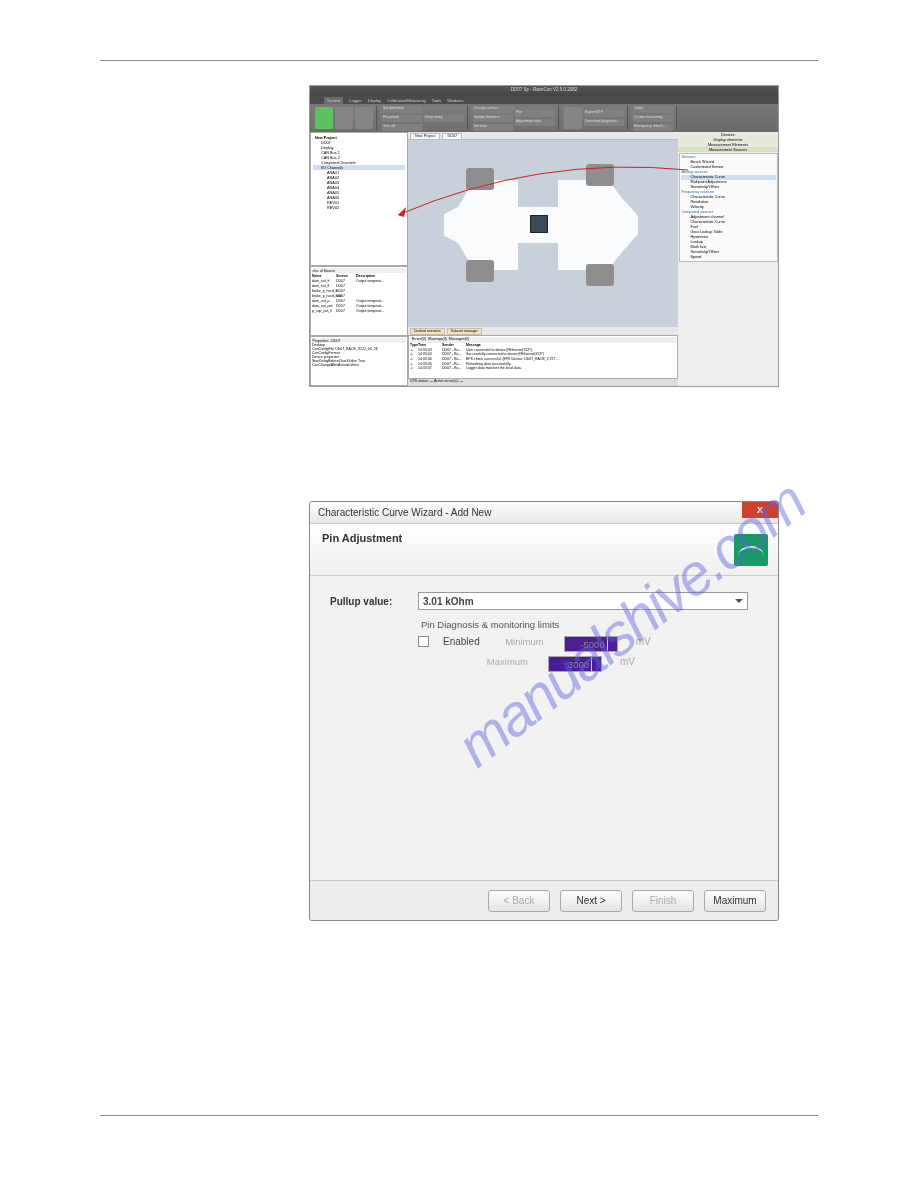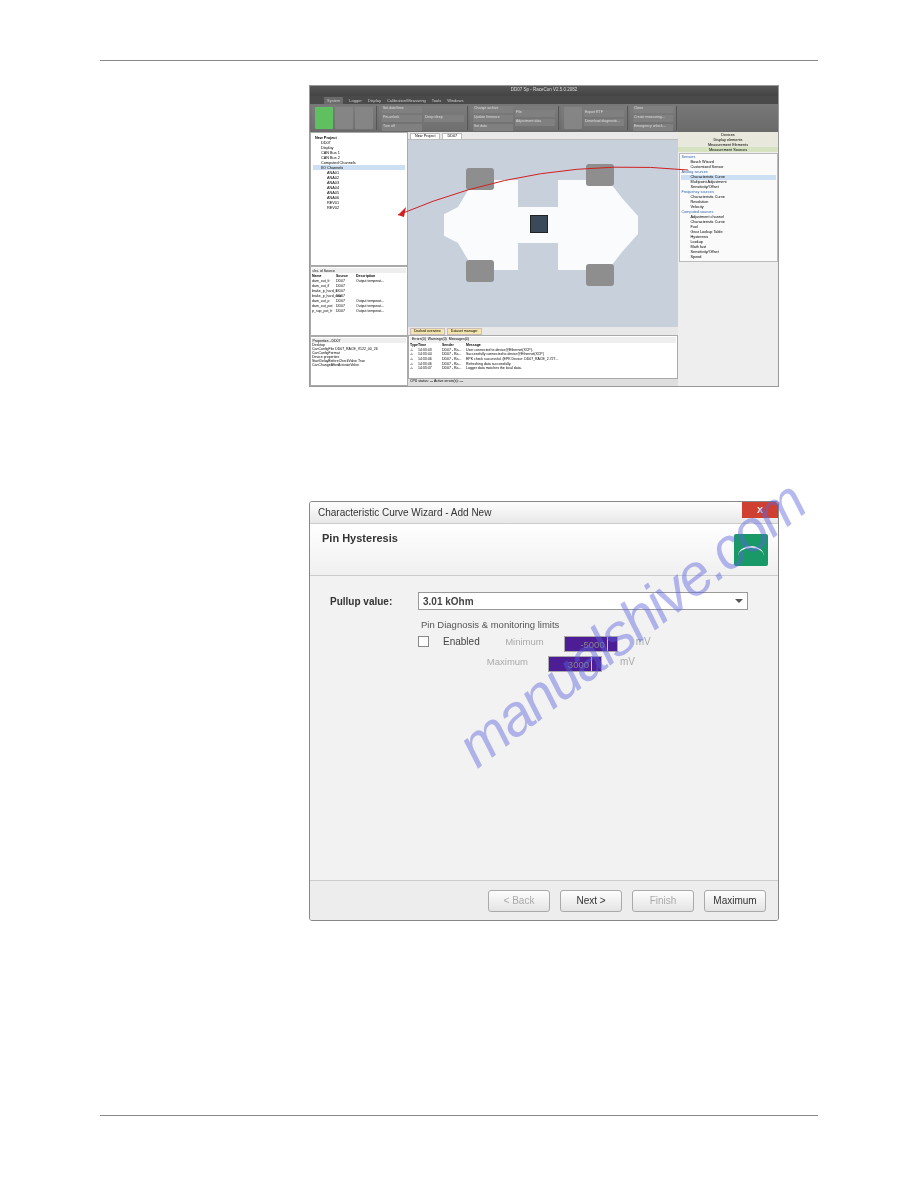--- a/index.html
+++ b/index.html
@@ -321,21 +321,21 @@
 </div>
 
 <div class="wizard">
   <div class="wiz-titlebar">
     <span>Characteristic Curve Wizard - Add New</span>
     <div class="wiz-close">
           <span>X</span>
         </div>
   </div>
   <div class="wiz-header">
-    <h3>Pin Hysteresis</h3>
+    <h3>Pin Adjustment</h3>
     <div class="hdr-icon"></div>
   </div>
   <div class="wiz-body">
     <div class="wiz-row">
       <span class="wiz-label">Pullup value:</span>
       <div class="wiz-select">
         <span>3.01 kOhm</span>
         <span class="caret"></span>
       </div>
     </div>

